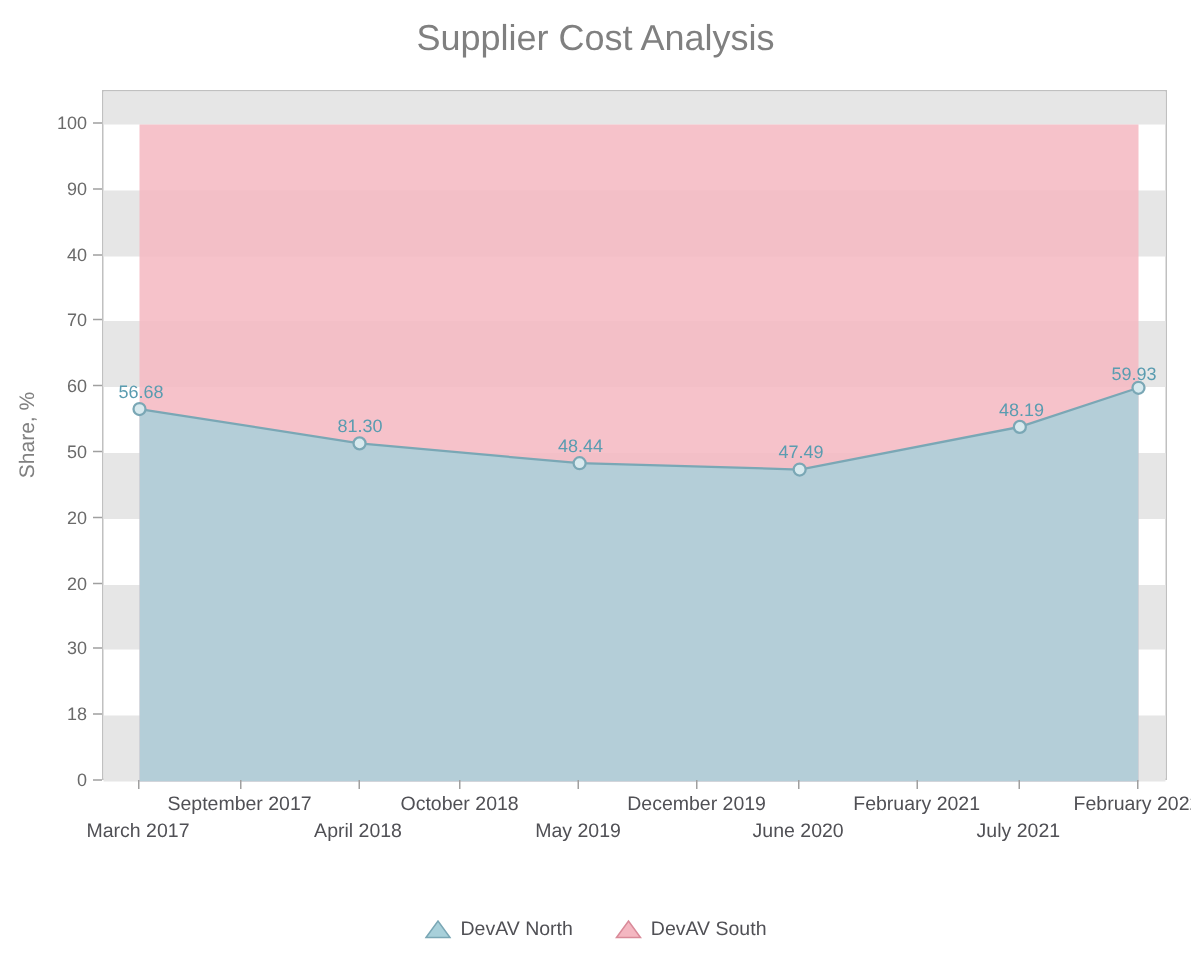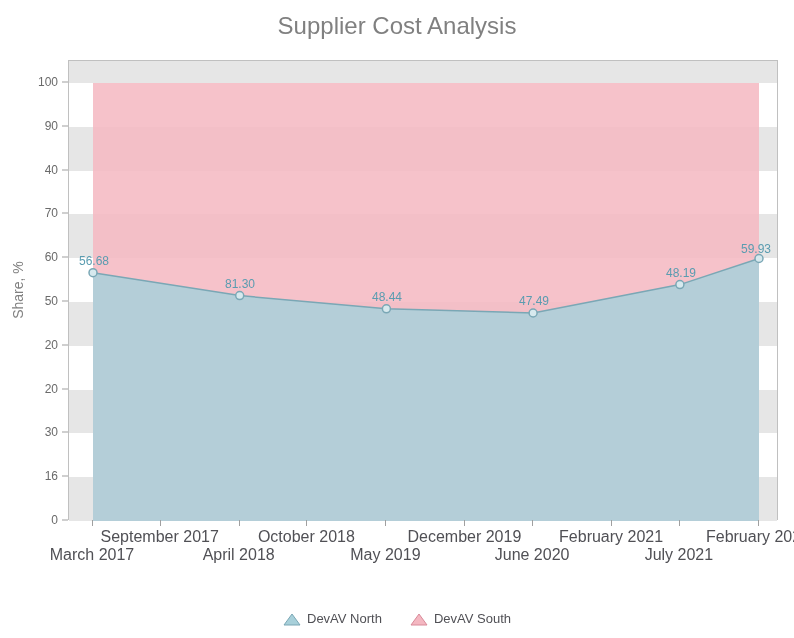--- a/index.html
+++ b/index.html
@@ -107,21 +107,21 @@
   .x-tick-mark {
     position: absolute;
     top: 0;
     width: 1px;
     height: 6px;
     background: #a0a0a0;
   }
   .x-tick-label {
     position: absolute;
     top: 8px;
-    font-size: 16px;
+    font-size: 13px;
     color: #505055;
     transform: translateX(-50%);
     white-space: nowrap;
   }
   
   .legend {
     position: absolute;
     left: 0;
     right: 0;
     bottom: 12px;
@@ -160,21 +160,21 @@
   <div class="y-tick" style="top:197.2px">60</div>
   <div class="y-tick-mark" style="top:197.2px"></div>
   <div class="y-tick" style="top:241px">50</div>
   <div class="y-tick-mark" style="top:241px"></div>
   <div class="y-tick" style="top:284.8px">20</div>
   <div class="y-tick-mark" style="top:284.8px"></div>
   <div class="y-tick" style="top:328.6px">20</div>
   <div class="y-tick-mark" style="top:328.6px"></div>
   <div class="y-tick" style="top:372.4px">30</div>
   <div class="y-tick-mark" style="top:372.4px"></div>
-  <div class="y-tick" style="top:416.2px">16</div>
+  <div class="y-tick" style="top:416.2px">18</div>
   <div class="y-tick-mark" style="top:416.2px"></div>
   <div class="y-tick" style="top:460px">0</div>
   <div class="y-tick-mark" style="top:460px"></div>
 </div>
 
 <div class="chart-area">
 
   <div class="band" style="top:0;height:22px"></div>
   <div class="band" style="top:65.8px;height:43.8px"></div>
   <div class="band" style="top:153.4px;height:43.8px"></div>

